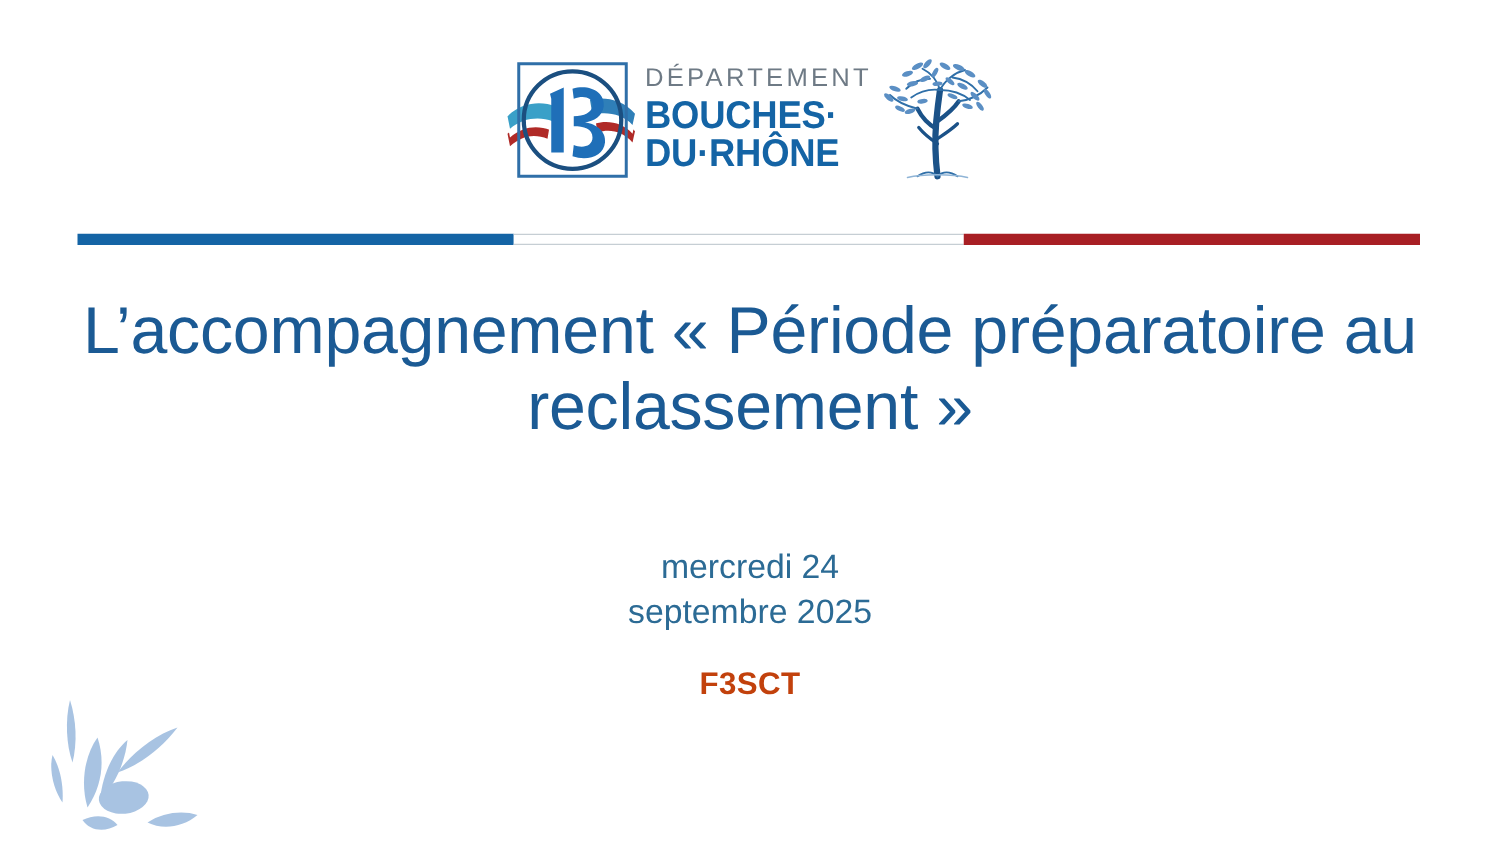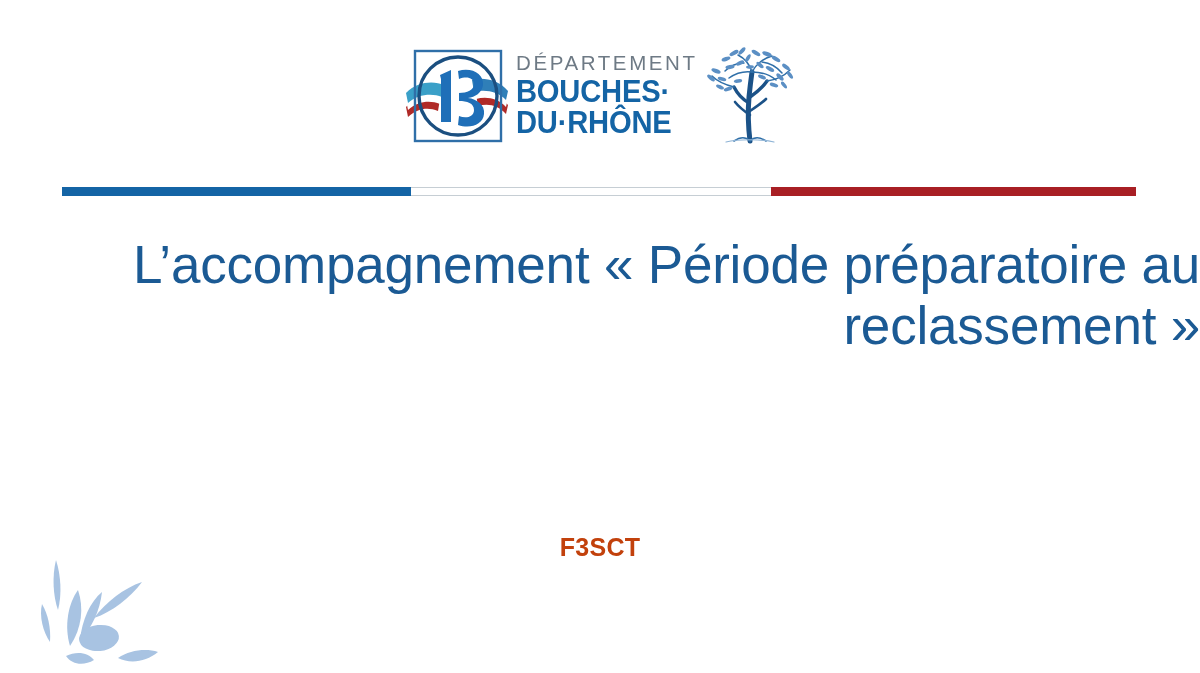--- a/index.html
+++ b/index.html
@@ -95,21 +95,21 @@
     box-sizing: border-box;
   }
   .tri-red   { width: 34%;   background: #a81f24; }
 
   
   .title {
     position: absolute;
     left: 0;
     top: 234px;
     width: 1200px;
-    text-align: right;
+    text-align: center;
     color: #1b5a94;
     font-family: "Liberation Sans", sans-serif;
     font-size: 53px;
     line-height: 1.16;
     font-weight: normal;
     margin: 0;
     padding: 0;
     letter-spacing: -0.2px;
   }
 
@@ -232,20 +232,22 @@
   </div>
 
   <div class="tricolor">
     <div class="tri-blue"></div>
     <div class="tri-white"></div>
     <div class="tri-red"></div>
   </div>
 
   <h1 class="title">L’accompagnement « Période préparatoire au reclassement »</h1>
 
+  <div class="subtitle">mercredi 24
+septembre 2025</div>
 
   <div class="meeting">F3SCT</div>
 
   <div class="leaves">
     <svg viewBox="0 0 160 118" width="160" height="118" aria-hidden="true">
       <g fill="#a8c3e2">
 
         <path d="M30 8 C35 24, 36 42, 32 58 C27 44, 26 24, 30 8 Z"></path>
         <path d="M16 52 C22 62, 25 76, 24 90 C17 80, 13 64, 16 52 Z"></path>
 

